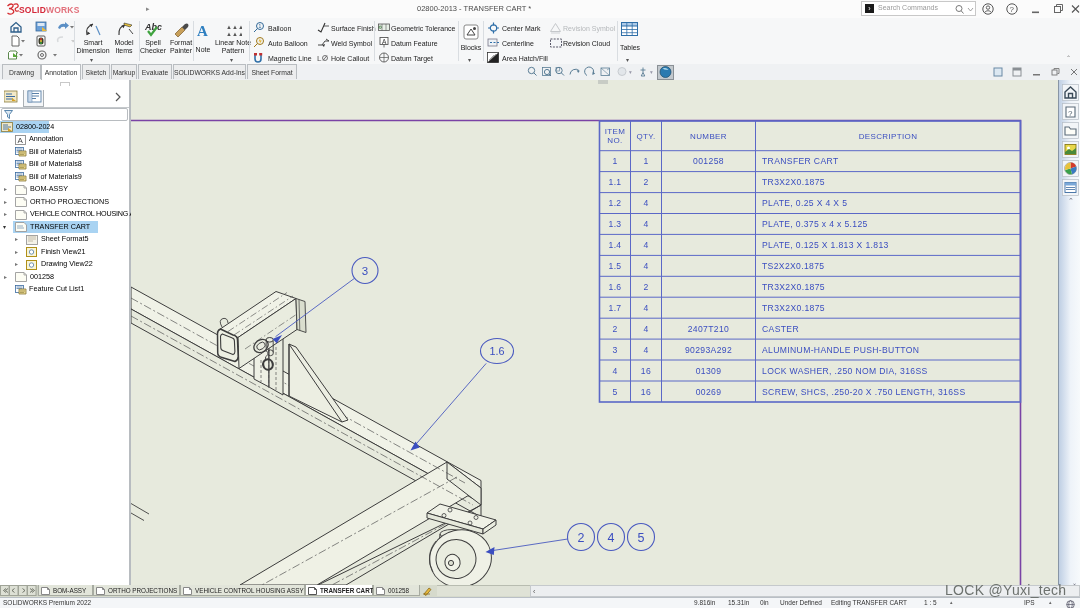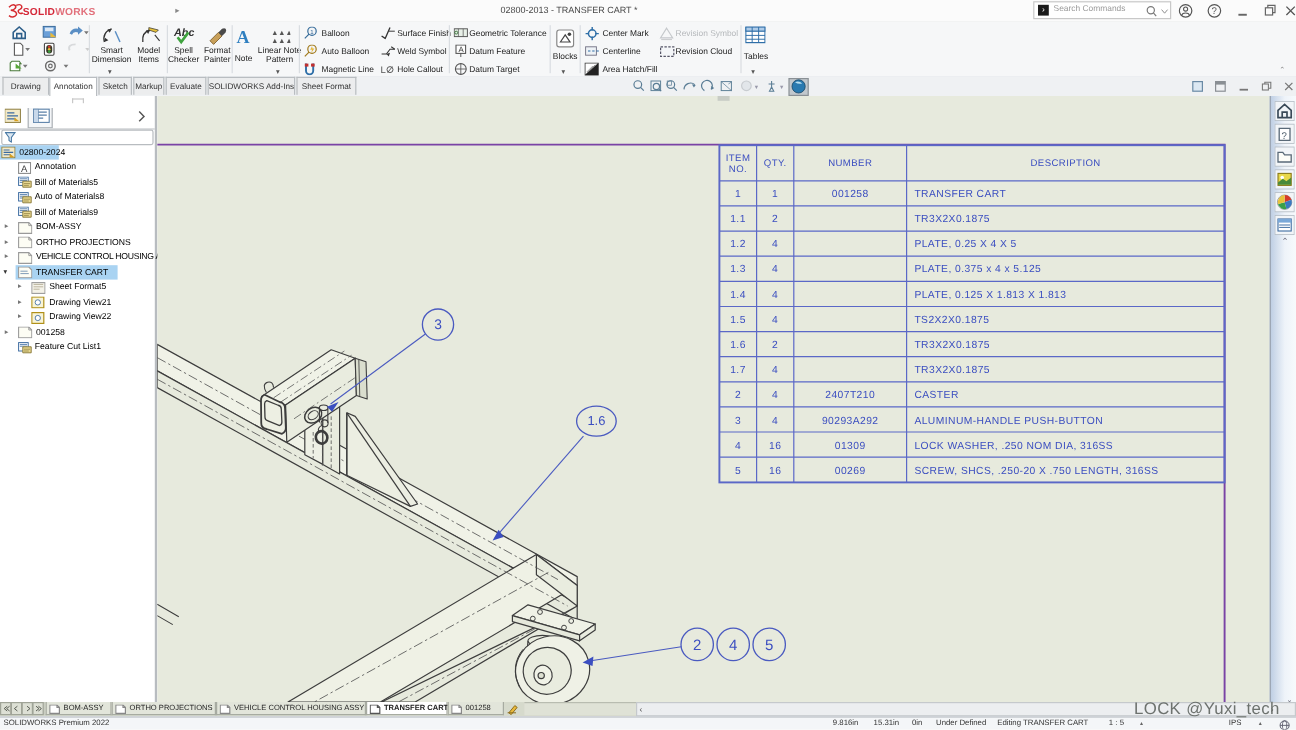--- a/index.html
+++ b/index.html
@@ -328,21 +328,21 @@
         </svg>
       <span class="abs" style="left:29px">Bill of Materials5</span>
       </div>
     <div class="trow" style="left:0;top:78px">
       <svg class="abs" style="left:15px;top:1.5px" width="12" height="10" viewBox="0 0 12 10">
           <rect x="0.5" y="0.5" width="8" height="7" fill="#fff" stroke="#3a6aa0" stroke-width="0.8"></rect>
           <path d="M1.5,2 h6 M1.5,3.5 h6 M1.5,5 h4" stroke="#3a6aa0" stroke-width="0.7"></path>
           <path d="M4,4 h7 v5 h-7 Z" fill="#e8d890" stroke="#8a7a3a" stroke-width="0.8"></path>
           <path d="M5,6 h5 M5,7.5 h4" stroke="#8a7a3a" stroke-width="0.6"></path>
         </svg>
-      <span class="abs" style="left:29px">Auto of Materials8</span>
+      <span class="abs" style="left:29px">Bill of Materials8</span>
       </div>
     <div class="trow" style="left:0;top:90.5px">
       <svg class="abs" style="left:15px;top:1.5px" width="12" height="10" viewBox="0 0 12 10">
           <rect x="0.5" y="0.5" width="8" height="7" fill="#fff" stroke="#3a6aa0" stroke-width="0.8"></rect>
           <path d="M1.5,2 h6 M1.5,3.5 h6 M1.5,5 h4" stroke="#3a6aa0" stroke-width="0.7"></path>
           <path d="M4,4 h7 v5 h-7 Z" fill="#e8d890" stroke="#8a7a3a" stroke-width="0.8"></path>
           <path d="M5,6 h5 M5,7.5 h4" stroke="#8a7a3a" stroke-width="0.6"></path>
         </svg>
       <span class="abs" style="left:29px">Bill of Materials9</span>
       </div>
@@ -386,21 +386,21 @@
           <path d="M2,2 h8 M2,4 h8 M2,6 h5" stroke="#b0a890" stroke-width="0.7"></path>
         </svg>
       <span class="abs" style="left:41px">Sheet Format5</span>
       </div>
     <div class="trow" style="left:0;top:165.5px">
         <span class="abs" style="left:15px;font-size:6px;color:#777">▸</span>
       <svg class="abs" style="left:26px;top:1.5px" width="12" height="10" viewBox="0 0 12 10">
           <rect x="0.5" y="0.5" width="10" height="9" fill="#f8f4d8" stroke="#b09018" stroke-width="1"></rect>
           <circle cx="5.5" cy="5" r="2.2" fill="#fff" stroke="#3a6aa0" stroke-width="0.7"></circle>
         </svg>
-      <span class="abs" style="left:41px">Drawing View21</span>
+      <span class="abs" style="left:41px">Finish View21</span>
       </div>
     <div class="trow" style="left:0;top:178px">
         <span class="abs" style="left:15px;font-size:6px;color:#777">▸</span>
       <svg class="abs" style="left:26px;top:1.5px" width="12" height="10" viewBox="0 0 12 10">
           <rect x="0.5" y="0.5" width="10" height="9" fill="#f8f4d8" stroke="#b09018" stroke-width="1"></rect>
           <circle cx="5.5" cy="5" r="2.2" fill="#fff" stroke="#3a6aa0" stroke-width="0.7"></circle>
         </svg>
       <span class="abs" style="left:41px">Drawing View22</span>
       </div>
     <div class="trow" style="left:0;top:190.5px">

